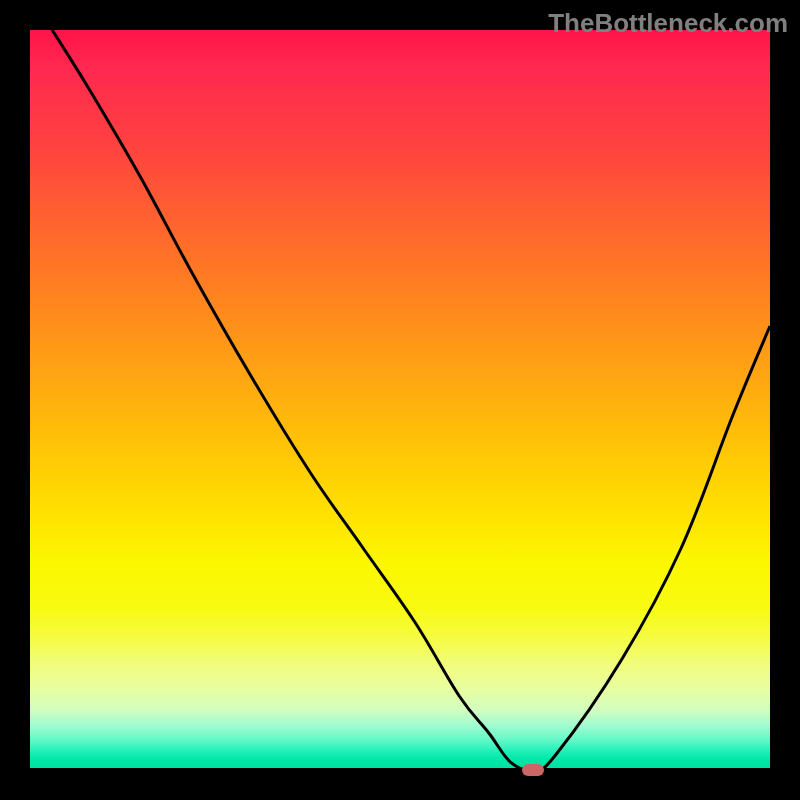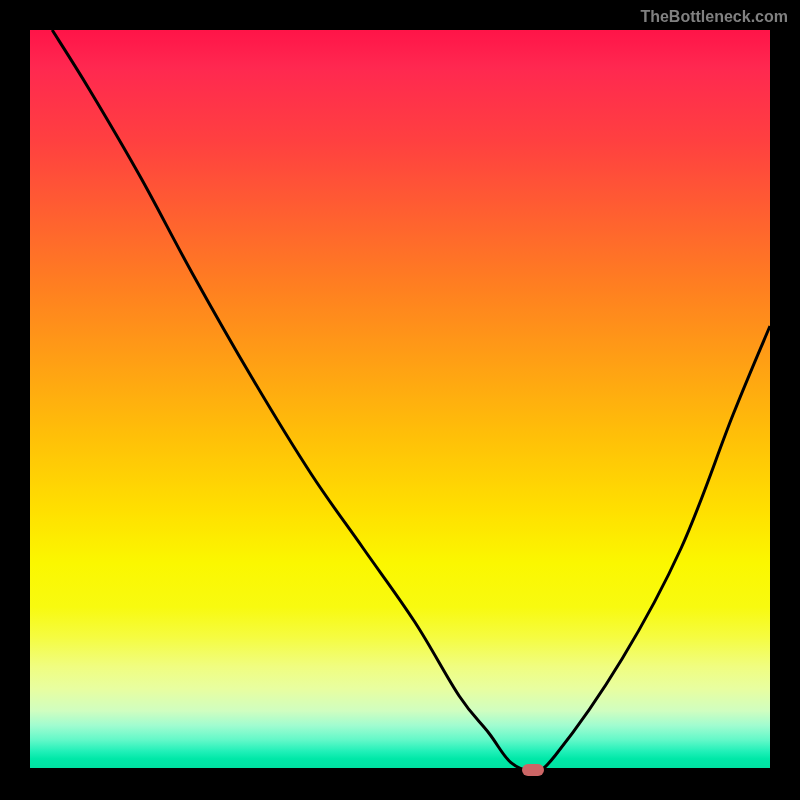--- a/index.html
+++ b/index.html
@@ -42,21 +42,21 @@
       #20f0b8 97.5%,
       #00e8a8 98.5%,
       #00e0a0 100%
     );
   }
   .watermark {
     position: absolute;
     top: 8px;
     right: 12px;
     font-family: Arial, sans-serif;
-    font-size: 16px;
+    font-size: 26px;
     font-weight: bold;
     color: #808080;
     z-index: 10;
   }
   svg.curve {
     position: absolute;
     left: 0;
     top: 0;
     width: 740px;
     height: 740px;

